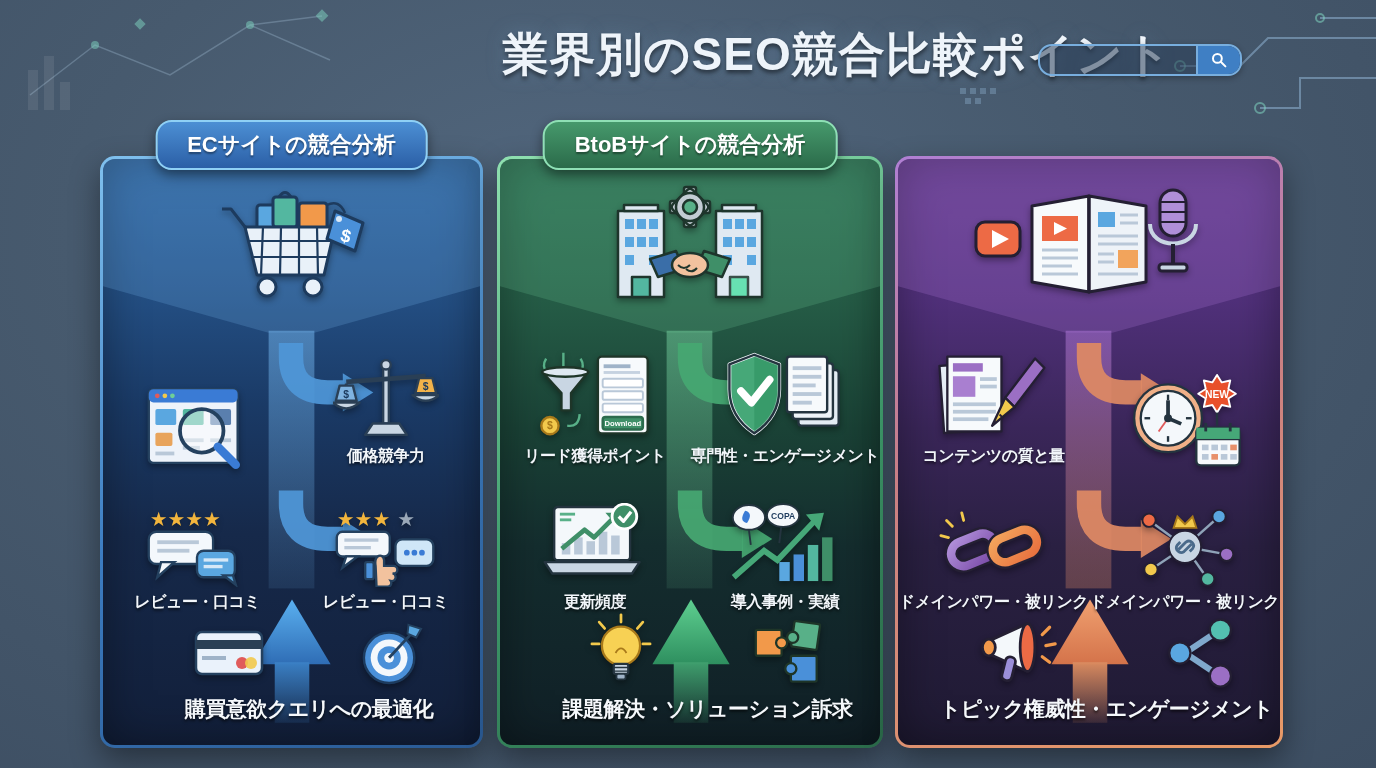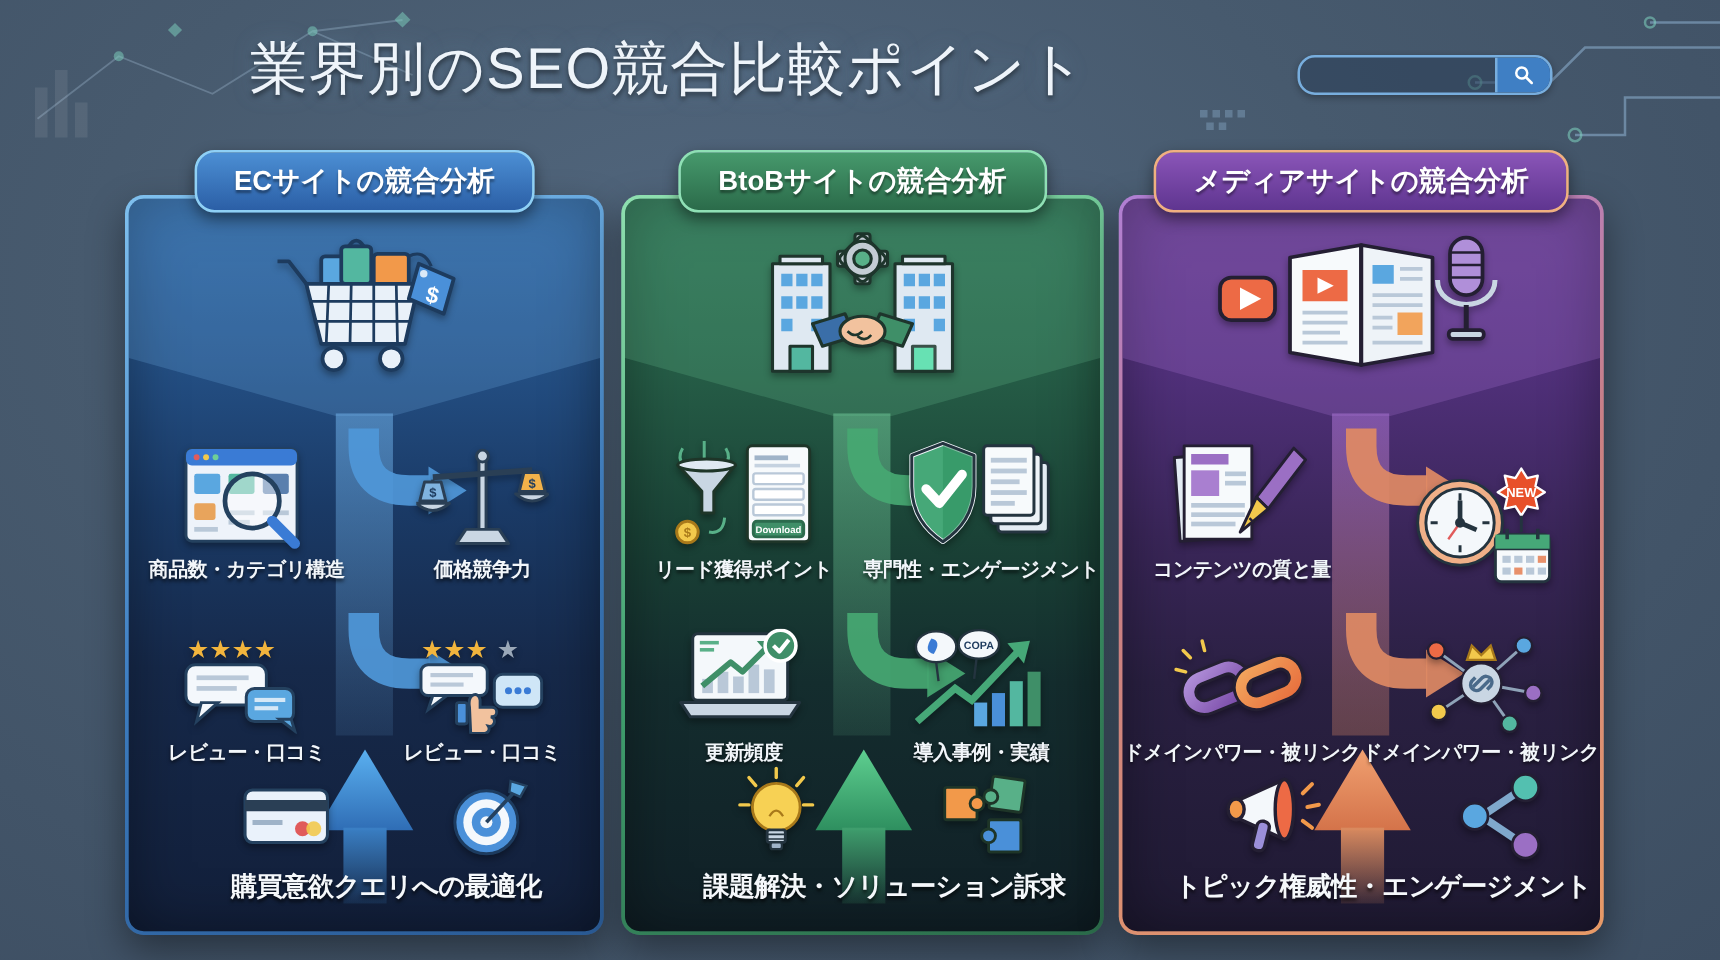--- a/index.html
+++ b/index.html
@@ -3,22 +3,22 @@
 <meta charset="utf-8">
 <style>
   html,body{margin:0;padding:0;}
   body{
     width:1376px;height:768px;position:relative;overflow:hidden;
     font-family:"Liberation Sans","DejaVu Sans",sans-serif;
     background:radial-gradient(ellipse at 42% 30%, #52677e 0%, #475a6e 45%, #3d4e62 100%);
   }
   .deco{position:absolute;left:0;top:0;pointer-events:none;}
   .title{
-    position:absolute;top:24px;left:200px;width:960px;text-align:left;
-    font-size:46px;font-weight:400;color:#eef4fa;letter-spacing:1px;
+    position:absolute;top:24px;left:212px;width:960px;text-align:right;
+    font-size:46px;font-weight:700;color:#eef4fa;letter-spacing:1px;
     text-shadow:0 3px 4px rgba(0,0,0,.5),0 0 20px rgba(140,190,235,.25);
     white-space:nowrap;
   }
   .searchbar{
     position:absolute;left:1038px;top:44px;width:200px;height:28px;display:flex;
     border:2px solid #78aede;border-radius:14px;overflow:hidden;
     background:rgba(42,62,88,.55);box-shadow:0 2px 6px rgba(0,0,0,.3);
   }
   .search-field{flex:1;}
   .search-btn{width:42px;background:#3f7fc4;display:flex;align-items:center;justify-content:center;border-left:2px solid #78aede;}
@@ -184,21 +184,20 @@
                 <rect x="11" y="72" width="20" height="4" fill="#b9c8d8"></rect>
                   <rect x="40" y="58" width="22" height="4" fill="#b9c8d8"></rect>
                   <rect x="40" y="66" width="18" height="4" fill="#b9c8d8"></rect>
                   <rect x="69" y="58" width="22" height="4" fill="#b9c8d8"></rect>
               </g>
               <circle cx="60" cy="50" r="23" fill="rgba(255,255,255,0.45)" stroke-width="4"></circle>
               <line x1="77" y1="67" x2="96" y2="86" stroke="#3a7bd5" stroke-width="9" stroke-linecap="round"></line>
             </g>
           </svg>
         </div>
-        <div class="lbl">商品数・カテゴリ構造</div>
       </div>
       <div class="cell">
         <div class="icon-box">
           <svg class="ic" width="106" height="88" viewBox="0 0 112 92">
             <g stroke="#2a3f55" stroke-width="2.5" fill="#c9d6e3" stroke-linejoin="round">
               <rect x="53" y="16" width="6" height="58"></rect>
                 <circle cx="56" cy="12" r="5"></circle>
               <path d="M14,30 L98,24" stroke-width="5" fill="none"></path>
               <path d="M14,32 L4,52 M14,32 L24,52 M98,26 L88,44 M98,26 L108,44" fill="none" stroke-width="2"></path>
               <polygon points="7,34 21,34 25,50 3,50" fill="#7fb3e0"></polygon>
@@ -485,23 +484,20 @@
               <circle cx="44" cy="56" r="6" fill="#4a90d9"></circle>
           </g>
         </svg>
       </div>
       <div class="bottom-lbl">課題解決・ソリューション訴求</div>
     </div>
   </div>
 </section>
 
 <section class="panel p3">
-  <div class="pill">
-    <span>メディアサイトの競合分析</span>
-  </div>
   <div class="panel-inner">
     <svg class="flow" viewBox="0 0 376 580" preserveAspectRatio="none">
       <defs>
         <linearGradient id="s3" x1="0" y1="0" x2="0" y2="1">
             <stop offset="0" stop-color="#a973d4" stop-opacity=".55"></stop>
             <stop offset="1" stop-color="#e8906a" stop-opacity=".3"></stop>
           </linearGradient>
         <linearGradient id="u3" x1="0" y1="0" x2="0" y2="1">
             <stop offset="0" stop-color="#f0a070"></stop>
             <stop offset="1" stop-color="#d4734a"></stop>

